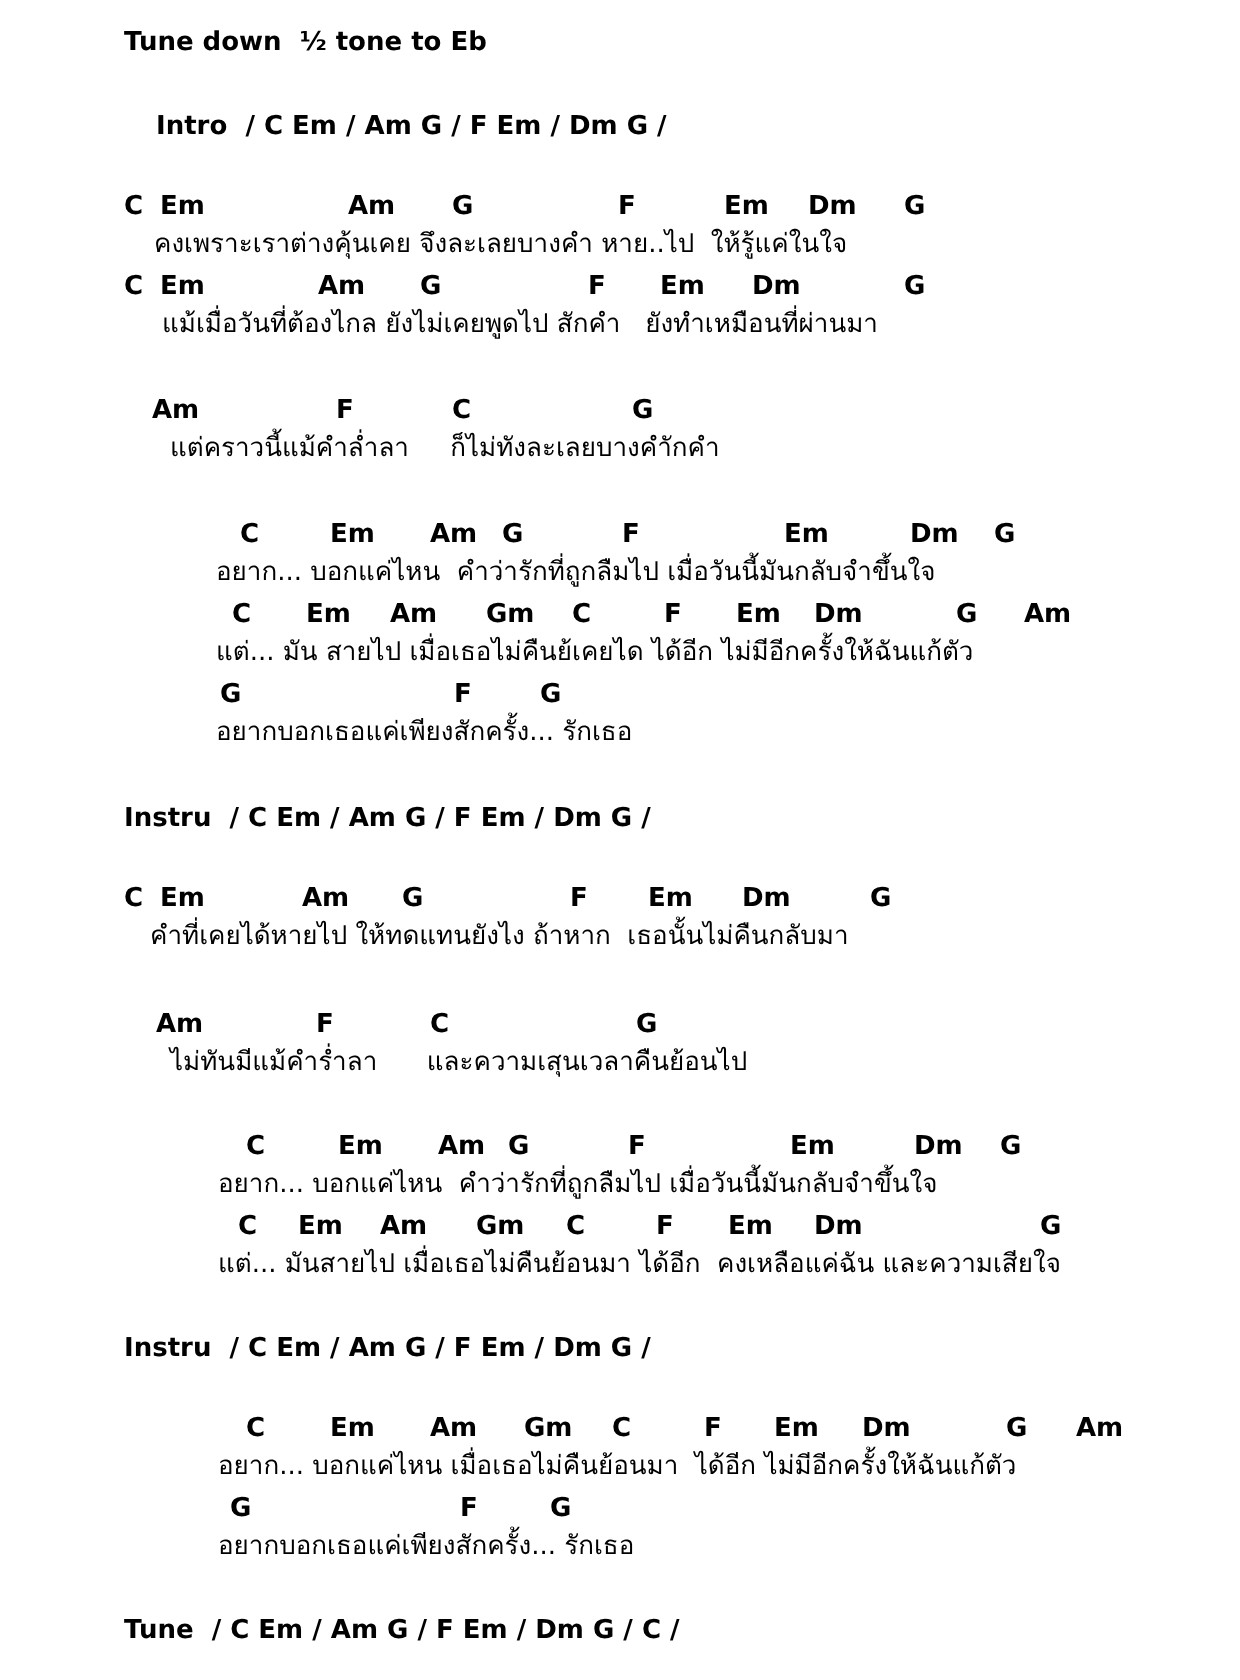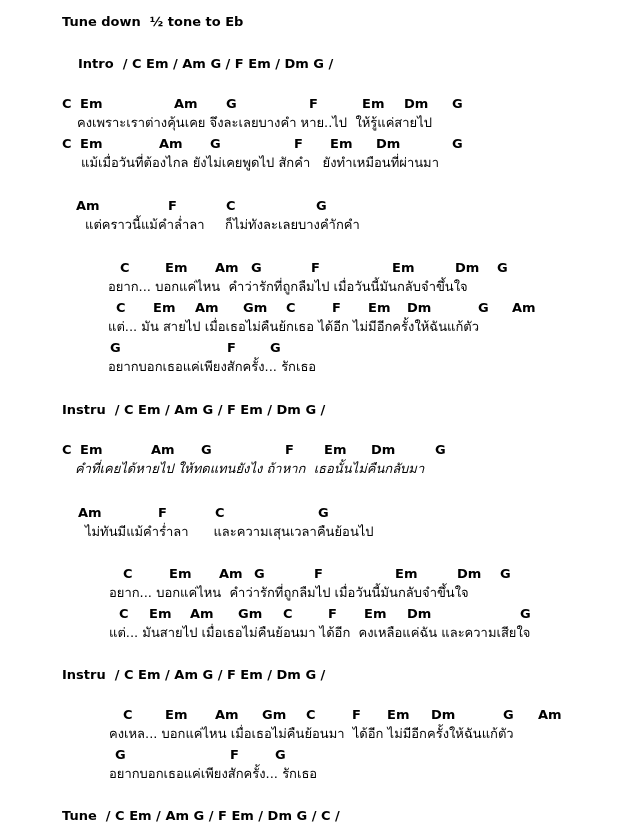--- a/index.html
+++ b/index.html
@@ -48,21 +48,21 @@
 
 <div>
   <span class="chord" style="left:62px; top:96px;">C</span>
   <span class="chord" style="left:80px; top:96px;">Em</span>
   <span class="chord" style="left:174px; top:96px;">Am</span>
   <span class="chord" style="left:226px; top:96px;">G</span>
   <span class="chord" style="left:309px; top:96px;">F</span>
   <span class="chord" style="left:362px; top:96px;">Em</span>
   <span class="chord" style="left:404px; top:96px;">Dm</span>
   <span class="chord" style="left:452px; top:96px;">G</span>
-  <span class="lyric" style="left:77px; top:114px;">คงเพราะเราต่างคุ้นเคย จึงละเลยบางคำ หาย..ไป  ให้รู้แค่สายไป</span>
+  <span class="lyric" style="left:77px; top:114px;">คงเพราะเราต่างคุ้นเคย จึงละเลยบางคำ หาย..ไป  ให้รู้แค่ในใจ</span>
 </div>
 
 <div>
   <span class="chord" style="left:62px; top:136px;">C</span>
   <span class="chord" style="left:80px; top:136px;">Em</span>
   <span class="chord" style="left:159px; top:136px;">Am</span>
   <span class="chord" style="left:210px; top:136px;">G</span>
   <span class="chord" style="left:294px; top:136px;">F</span>
   <span class="chord" style="left:330px; top:136px;">Em</span>
   <span class="chord" style="left:376px; top:136px;">Dm</span>
@@ -94,42 +94,42 @@
   <span class="chord" style="left:116px; top:300px;">C</span>
   <span class="chord" style="left:153px; top:300px;">Em</span>
   <span class="chord" style="left:195px; top:300px;">Am</span>
   <span class="chord" style="left:243px; top:300px;">Gm</span>
   <span class="chord" style="left:286px; top:300px;">C</span>
   <span class="chord" style="left:332px; top:300px;">F</span>
   <span class="chord" style="left:368px; top:300px;">Em</span>
   <span class="chord" style="left:407px; top:300px;">Dm</span>
   <span class="chord" style="left:478px; top:300px;">G</span>
   <span class="chord" style="left:512px; top:300px;">Am</span>
-  <span class="lyric" style="left:108px; top:318px;">แต่... มัน สายไป เมื่อเธอไม่คืนย้กเธอ ได้อีก ไม่มีอีกครั้งให้ฉันแก้ตัว</span>
+  <span class="lyric" style="left:108px; top:318px;">แต่... มัน สายไป เมื่อเธอไม่คืนย้เคยได ได้อีก ไม่มีอีกครั้งให้ฉันแก้ตัว</span>
 </div>
 
 <div>
   <span class="chord" style="left:110px; top:340px;">G</span>
   <span class="chord" style="left:227px; top:340px;">F</span>
   <span class="chord" style="left:270px; top:340px;">G</span>
   <span class="lyric" style="left:108px; top:358px;">อยากบอกเธอแค่เพียงสักครั้ง... รักเธอ</span>
 </div>
 
 <div class="line bold" style="left:62px; top:402px;">Instru  / C Em / Am G / F Em / Dm G /</div>
 
 <div>
   <span class="chord" style="left:62px; top:442px;">C</span>
   <span class="chord" style="left:80px; top:442px;">Em</span>
   <span class="chord" style="left:151px; top:442px;">Am</span>
   <span class="chord" style="left:201px; top:442px;">G</span>
   <span class="chord" style="left:285px; top:442px;">F</span>
   <span class="chord" style="left:324px; top:442px;">Em</span>
   <span class="chord" style="left:371px; top:442px;">Dm</span>
   <span class="chord" style="left:435px; top:442px;">G</span>
-  <span class="lyric" style="left:75px; top:460px;font-style:italic;">คำที่เคยได้หายไป ให้ทดแทนยังไง ถ้าหาก  เธอนั้นไม่คืนกลับมา</span>
+  <span class="lyric" style="left:75px; top:460px;">คำที่เคยได้หายไป ให้ทดแทนยังไง ถ้าหาก  เธอนั้นไม่คืนกลับมา</span>
 </div>
 
 <div>
   <span class="chord" style="left:78px; top:505px;">Am</span>
   <span class="chord" style="left:158px; top:505px;">F</span>
   <span class="chord" style="left:215px; top:505px;">C</span>
   <span class="chord" style="left:318px; top:505px;">G</span>
   <span class="lyric" style="left:85px; top:523px;">ไม่ทันมีแม้คำร่ำลา      และความเสุนเวลาคืนย้อนไป</span>
 </div>
 
@@ -164,21 +164,21 @@
   <span class="chord" style="left:123px; top:707px;">C</span>
   <span class="chord" style="left:165px; top:707px;">Em</span>
   <span class="chord" style="left:215px; top:707px;">Am</span>
   <span class="chord" style="left:262px; top:707px;">Gm</span>
   <span class="chord" style="left:306px; top:707px;">C</span>
   <span class="chord" style="left:352px; top:707px;">F</span>
   <span class="chord" style="left:387px; top:707px;">Em</span>
   <span class="chord" style="left:431px; top:707px;">Dm</span>
   <span class="chord" style="left:503px; top:707px;">G</span>
   <span class="chord" style="left:538px; top:707px;">Am</span>
-  <span class="lyric" style="left:109px; top:725px;">คงเหล... บอกแค่ไหน เมื่อเธอไม่คืนย้อนมา  ได้อีก ไม่มีอีกครั้งให้ฉันแก้ตัว</span>
+  <span class="lyric" style="left:109px; top:725px;">อยาก... บอกแค่ไหน เมื่อเธอไม่คืนย้อนมา  ได้อีก ไม่มีอีกครั้งให้ฉันแก้ตัว</span>
 </div>
 
 <div>
   <span class="chord" style="left:115px; top:747px;">G</span>
   <span class="chord" style="left:230px; top:747px;">F</span>
   <span class="chord" style="left:275px; top:747px;">G</span>
   <span class="lyric" style="left:109px; top:765px;">อยากบอกเธอแค่เพียงสักครั้ง... รักเธอ</span>
 </div>
 
 <div class="line bold" style="left:62px; top:808px;">Tune  / C Em / Am G / F Em / Dm G / C /</div>

